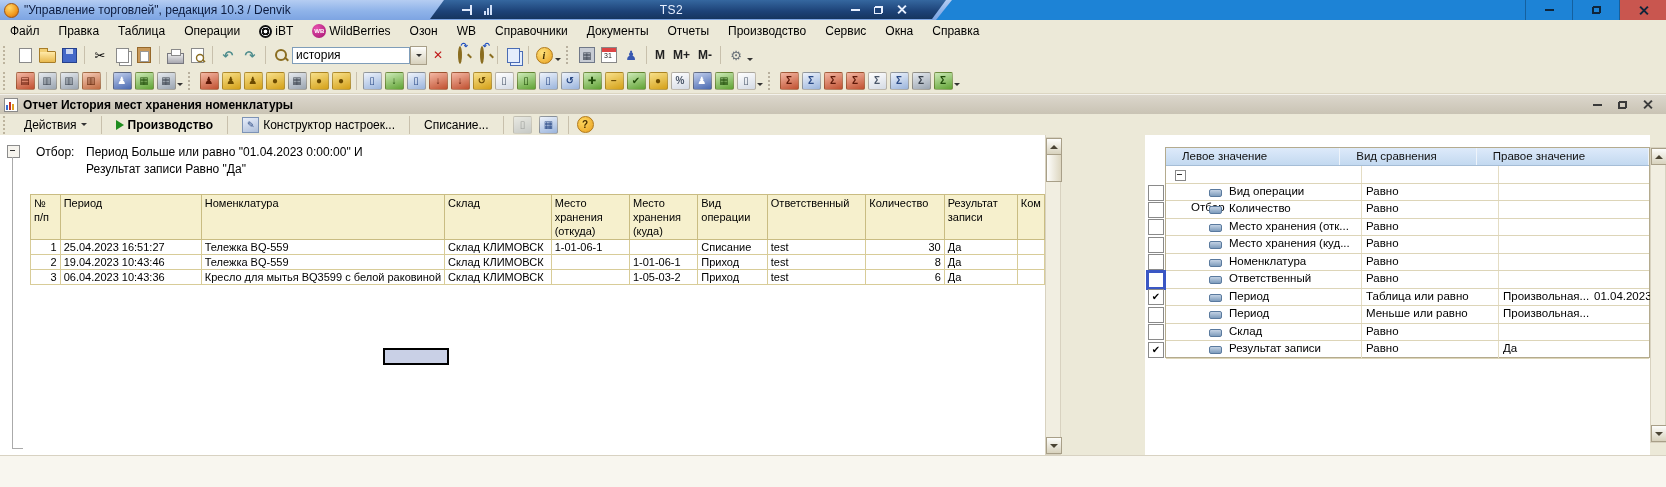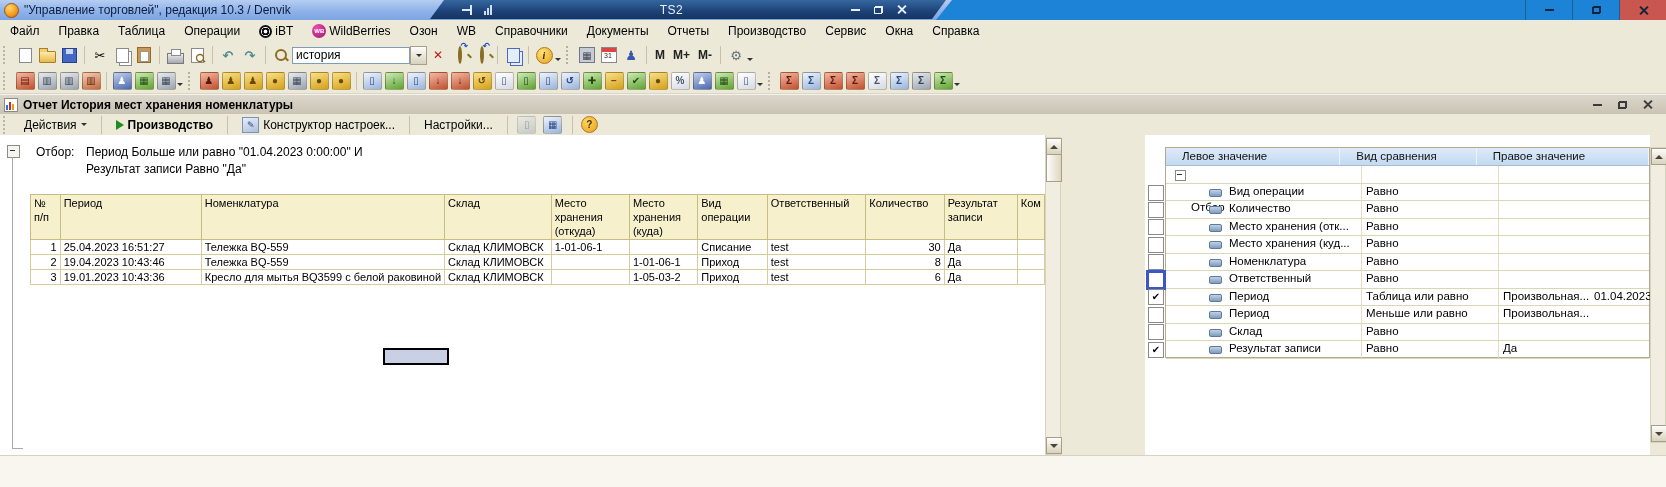--- a/index.html
+++ b/index.html
@@ -394,21 +394,21 @@
       <span class="play"></span>
       <b>Производство</b>
     </span>
     <span class="vsep"></span>
     <span class="abtn">
       <span class="i-constr">✎</span>
       <span>Конструктор настроек...</span>
     </span>
     <span class="vsep"></span>
     <span class="abtn">
-        <span>Настройки...</span>
+        <span>Списание...</span>
       </span>
     <span class="vsep"></span>
     <span class="t2 p2 ab-dis">▯</span>
     <span class="t2 p4">▦</span>
     <span class="vsep"></span>
     <span class="i-help">?</span>
   </div>
 
   <div class="body">
 
@@ -471,21 +471,21 @@
             <td></td>
             <td>1-01-06-1</td>
             <td>Приход</td>
             <td>test</td>
             <td class="r">8</td>
             <td>Да</td>
             <td></td>
           </tr>
           <tr>
             <td class="r">3</td>
-            <td>19.01.2023 10:43:36</td>
+            <td>06.04.2023 10:43:36</td>
             <td>Кресло для мытья BQ3599 с белой раковиной</td>
             <td>Склад КЛИМОВСК</td>
             <td></td>
             <td>1-05-03-2</td>
             <td>Приход</td>
             <td>test</td>
             <td class="r">6</td>
             <td>Да</td>
             <td></td>
           </tr>

